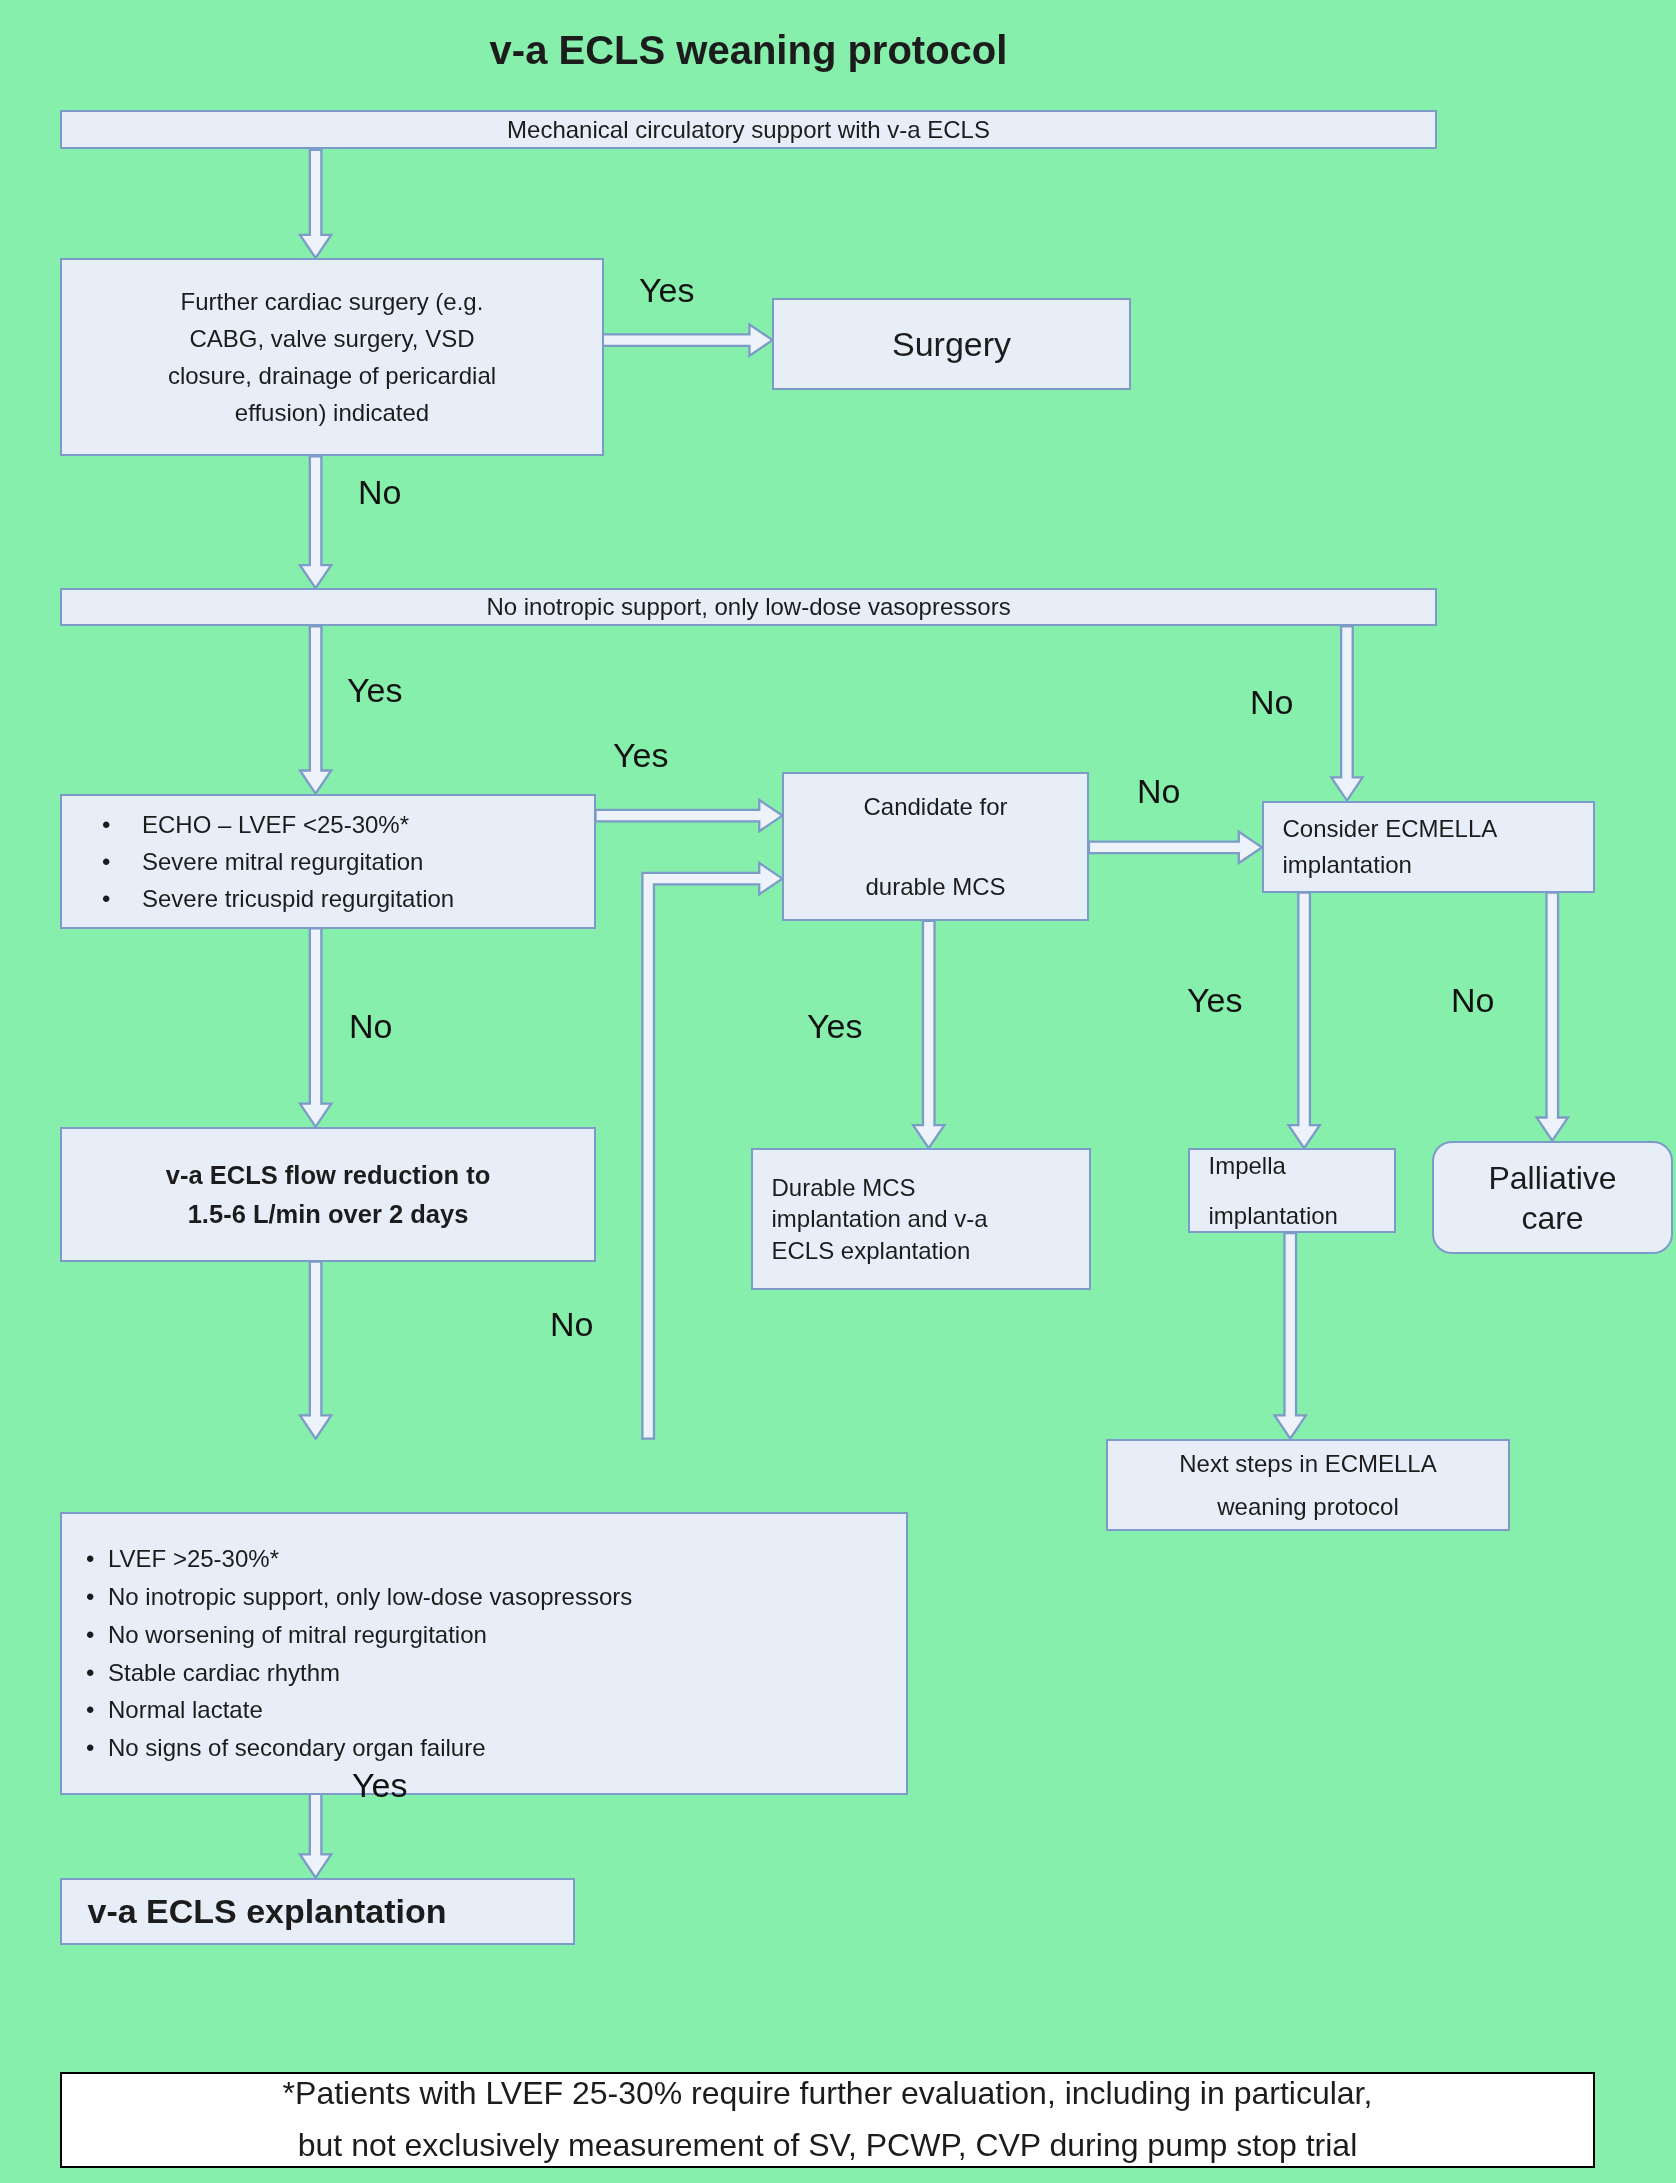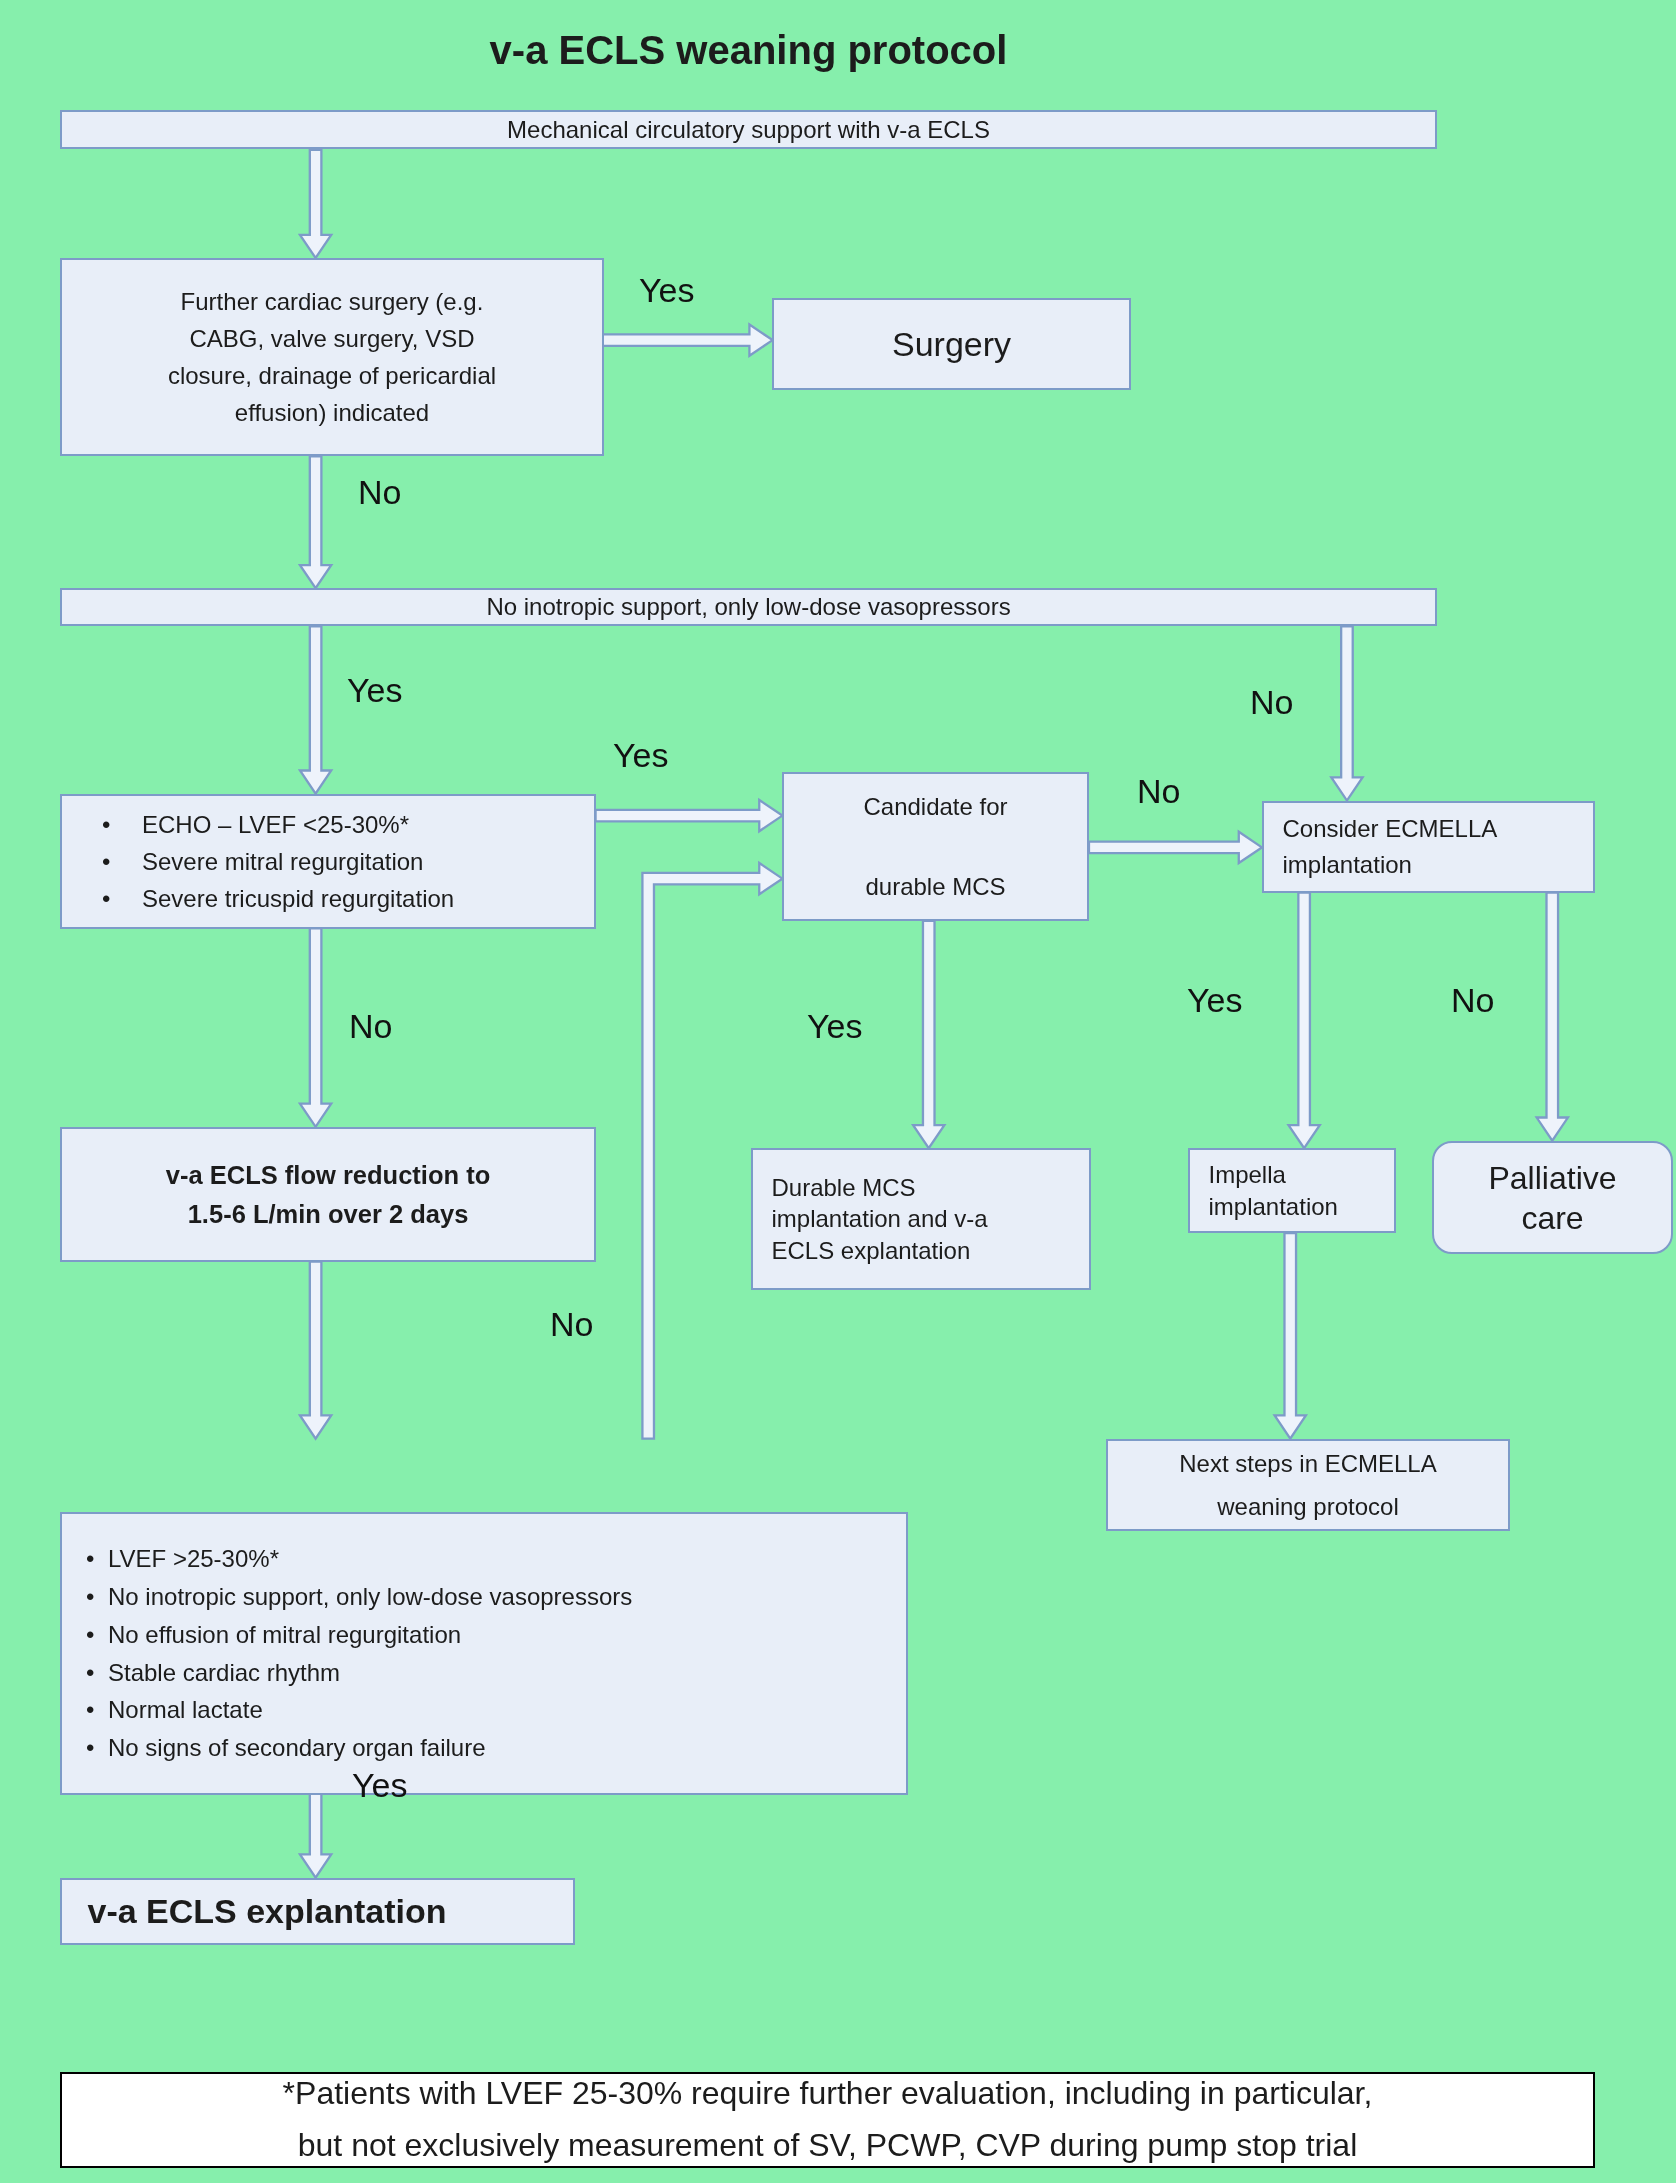--- a/index.html
+++ b/index.html
@@ -136,39 +136,39 @@
     <div>v-a ECLS flow reduction to</div>
     <div>1.5-6 L/min over 2 days</div>
   </div>
 
   <div class="box left pad" style="left:751px; top:1148px; width:340px; height:142px; line-height:1.3;">
     <div>Durable MCS</div>
     <div>implantation and v-a</div>
     <div>ECLS explantation</div>
   </div>
 
-  <div class="box left pad" style="left:1188px; top:1148px; width:208px; height:85px; line-height:1.3;">
+  <div class="box left pad" style="left:1188px; top:1148px; width:208px; height:85px; line-height:1.3;justify-content:space-between;">
     <div>Impella</div>
     <div>implantation</div>
   </div>
 
   <div class="box center big2" style="left:1432px; top:1141px; width:241px; height:113px;border-radius:20px;">
     <div>Palliative</div>
     <div>care</div>
   </div>
 
   <div class="box center" style="left:1106px; top:1439px; width:404px; height:92px; line-height:1.3;gap:11px;">
     <div>Next steps in ECMELLA</div>
     <div>weaning protocol</div>
   </div>
 
   <div class="box left" style="left:60px; top:1512px; width:848px; height:283px;">
     <div class="bullet2">LVEF &gt;25-30%*</div>
     <div class="bullet2">No inotropic support, only low-dose vasopressors</div>
-    <div class="bullet2">No effusion of mitral regurgitation</div>
+    <div class="bullet2">No worsening of mitral regurgitation</div>
     <div class="bullet2">Stable cardiac rhythm</div>
     <div class="bullet2">Normal lactate</div>
     <div class="bullet2">No signs of secondary organ failure</div>
   </div>
 
   <div class="box left explant" style="left:60px; top:1878px; width:515px; height:67px;">
     <div>v-a ECLS explantation</div>
   </div>
 
   <div class="footnote" style="left:60px; top:2072px; width:1535px; height:96px;gap:10px;">

